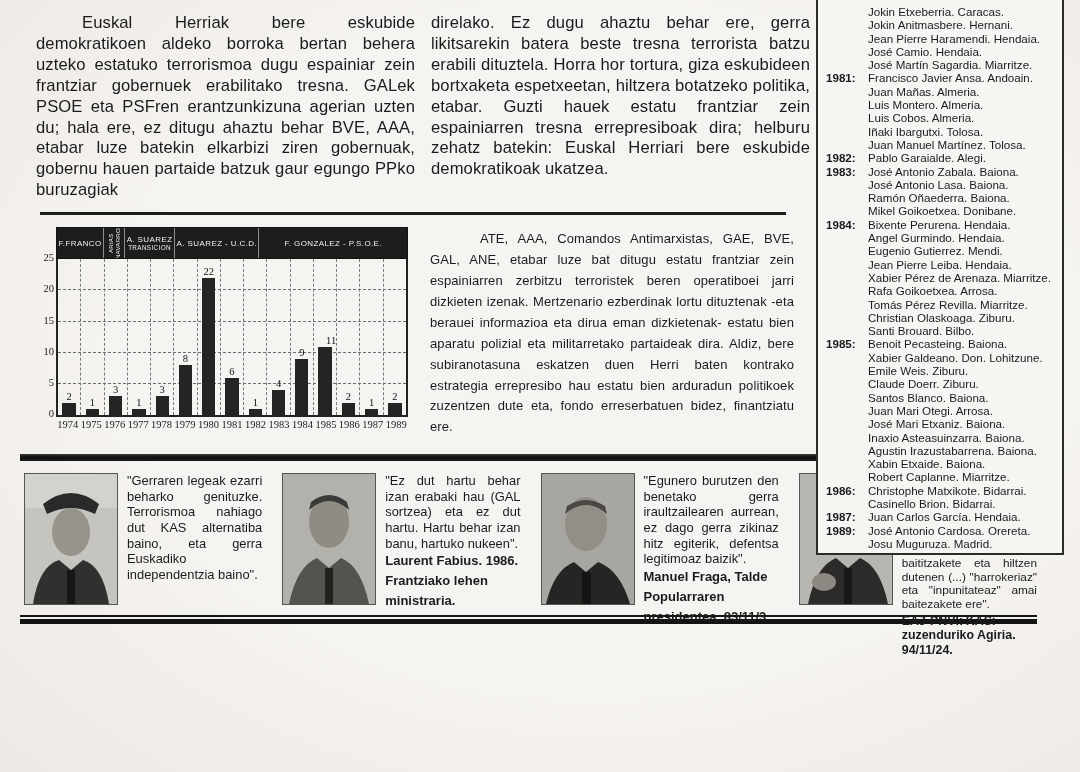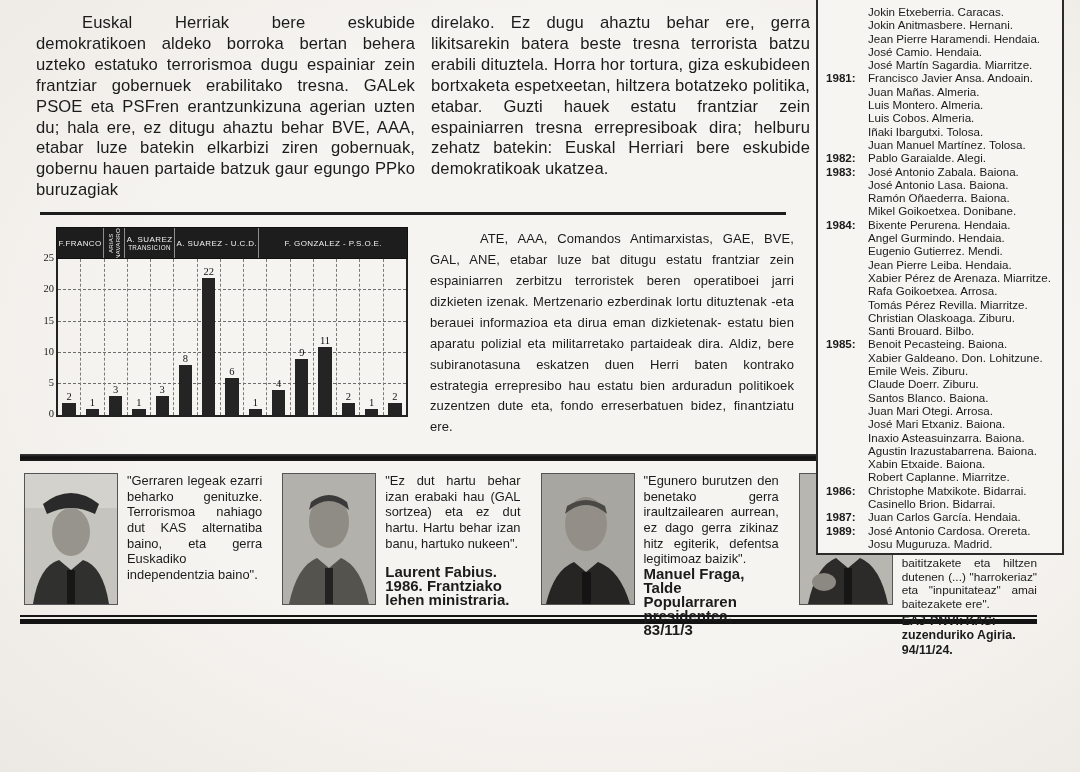--- a/index.html
+++ b/index.html
@@ -111,21 +111,21 @@
     background:linear-gradient(#d8d6d1,#aeaca7);
     overflow:hidden;
   }
   .qtext{
     flex:1;display:flex;flex-direction:column;height:134px;
   }
   .qtext .qt{
     margin:0;font-size:12.9px;line-height:15.6px;text-align:justify;
   }
   .qtext .attr{
-    margin:6px 0 0 0;font-size:15px;line-height:14px;font-weight:bold;
+    margin:6px 0 0 0;font-size:13px;line-height:20px;font-weight:bold;
     margin-top:auto;
   }
   .quote.small .qt{font-size:11.8px;line-height:13.9px;}
   .quote.small .attr{font-size:12.4px;line-height:14.2px;margin-top:2px;}
 </style>
 </head>
 <body>
 
 <div class="page">
 
@@ -378,34 +378,51 @@
               <div class="cell vb">
                 <div class="bar" style="height: 24.96px; background: rgb(36, 36, 36);"></div>
                 <div class="bval" style="bottom: 25.96px;">4</div>
               </div>
               <div class="cell vb">
                 <div class="bar" style="height: 56.16px; background: rgb(36, 36, 36);"></div>
                 <div class="bval" style="bottom: 57.16px;">9</div>
               </div>
               <div class="cell vb">
                 <div class="bar" style="height: 68.64px; background: rgb(36, 36, 36);"></div>
-                <div class="bval" style="bottom: 69.64px;">11</div>
+                <div class="bval" style="bottom: 69.64px; text-align: right;">11</div>
               </div>
               <div class="cell vb">
                 <div class="bar" style="height: 12.48px; background: rgb(36, 36, 36);"></div>
                 <div class="bval" style="bottom: 13.48px;">2</div>
               </div>
               <div class="cell vb">
                 <div class="bar" style="height: 6.24px; background: rgb(36, 36, 36);"></div>
                 <div class="bval" style="bottom: 7.24px;">1</div>
               </div>
               <div class="cell vb">
                 <div class="bar" style="height: 12.48px; background: rgb(36, 36, 36);"></div>
                 <div class="bval" style="bottom: 13.48px;">2</div>
               </div>
+            </div>
+          <div class="xrow">
+              <div>1974</div>
+              <div>1975</div>
+              <div>1976</div>
+              <div>1977</div>
+              <div>1978</div>
+              <div>1979</div>
+              <div>1980</div>
+              <div>1981</div>
+              <div>1982</div>
+              <div>1983</div>
+              <div>1984</div>
+              <div>1985</div>
+              <div>1986</div>
+              <div>1987</div>
+              <div>1989</div>
             </div>
         </div>
       </div>
       <p class="bodytext">ATE, AAA, Comandos Antimarxistas, GAE, BVE, GAL, ANE, etabar luze bat ditugu estatu frantziar zein espainiarren zerbitzu terroristek beren operatiboei jarri dizkieten izenak. Mertzenario ezberdinak lortu dituztenak -eta berauei informazioa eta dirua eman dizkietenak- estatu bien aparatu polizial eta militarretako partaideak dira. Aldiz, bere subiranotasuna eskatzen duen Herri baten kontrako estrategia errepresibo hau estatu bien arduradun politikoek zuzentzen dute eta, fondo erreserbatuen bidez, finantziatu ere.</p>
     </div>
   </div>
 
   <div class="rule-thick"></div>
 
   <div class="quotes">

